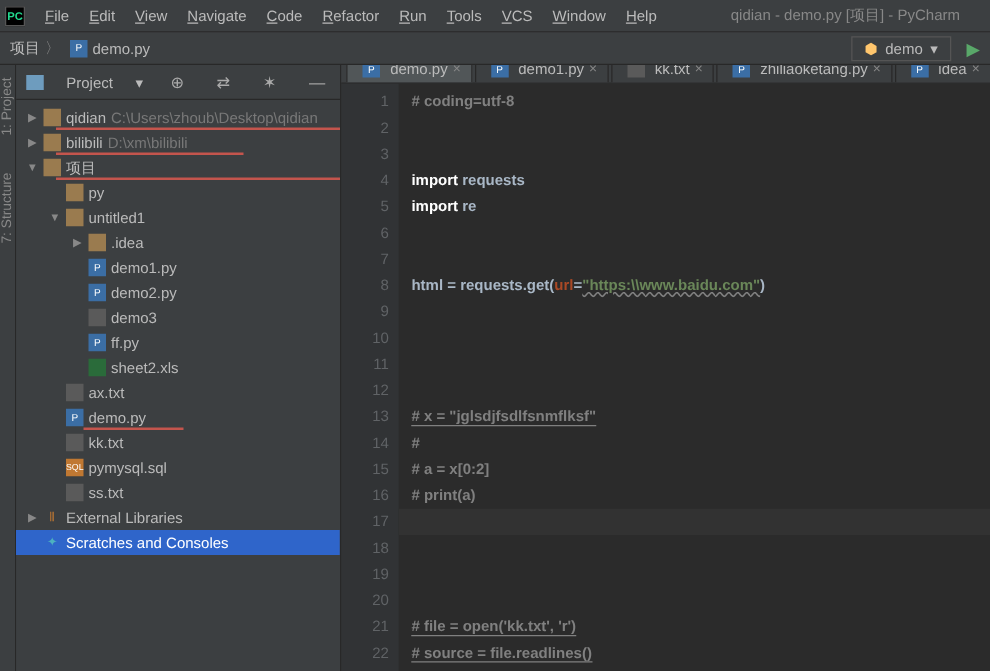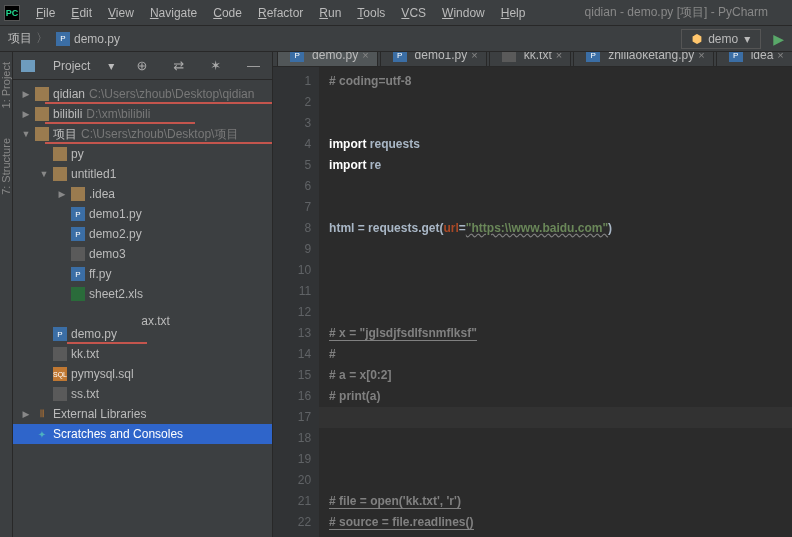--- a/index.html
+++ b/index.html
@@ -122,21 +122,20 @@
           <span class="arrow">▶</span>
           <span class="ficon folder"></span>
           <span class="node-label">bilibili</span>
           <span class="node-path">D:\xm\bilibili</span>
           <div class="underline-red" style="left: 32px; width: 150px;"></div>
         </div>
         <div class="node" style="padding-left: 8px;">
           <span class="arrow">▼</span>
           <span class="ficon folder"></span>
           <span class="node-label">项目</span>
-          <span class="node-path">C:\Users\zhoub\Desktop\项目</span>
           <div class="underline-red" style="left: 32px; width: 240px;"></div>
         </div>
         <div class="node" style="padding-left: 26px;">
           <span class="arrow none">▶</span>
           <span class="ficon folder"></span>
           <span class="node-label">py</span>
         </div>
         <div class="node" style="padding-left: 26px;">
           <span class="arrow">▼</span>
           <span class="ficon folder"></span>
@@ -165,21 +164,21 @@
         <div class="node" style="padding-left: 44px;">
           <span class="arrow none">▶</span>
           <span class="ficon py">P</span>
           <span class="node-label">ff.py</span>
         </div>
         <div class="node" style="padding-left: 44px;">
           <span class="arrow none">▶</span>
           <span class="ficon xls"></span>
           <span class="node-label">sheet2.xls</span>
         </div>
-        <div class="node" style="padding-left: 26px; flex-direction: column;">
+        <div class="node" style="padding-left: 26px;">
           <span class="arrow none">▶</span>
           <span class="ficon txt"></span>
           <span class="node-label">ax.txt</span>
         </div>
         <div class="node" style="padding-left: 26px;">
           <span class="arrow none">▶</span>
           <span class="ficon py">P</span>
           <span class="node-label">demo.py</span>
           <div class="underline-red" style="left: 54px; width: 80px;"></div>
         </div>

